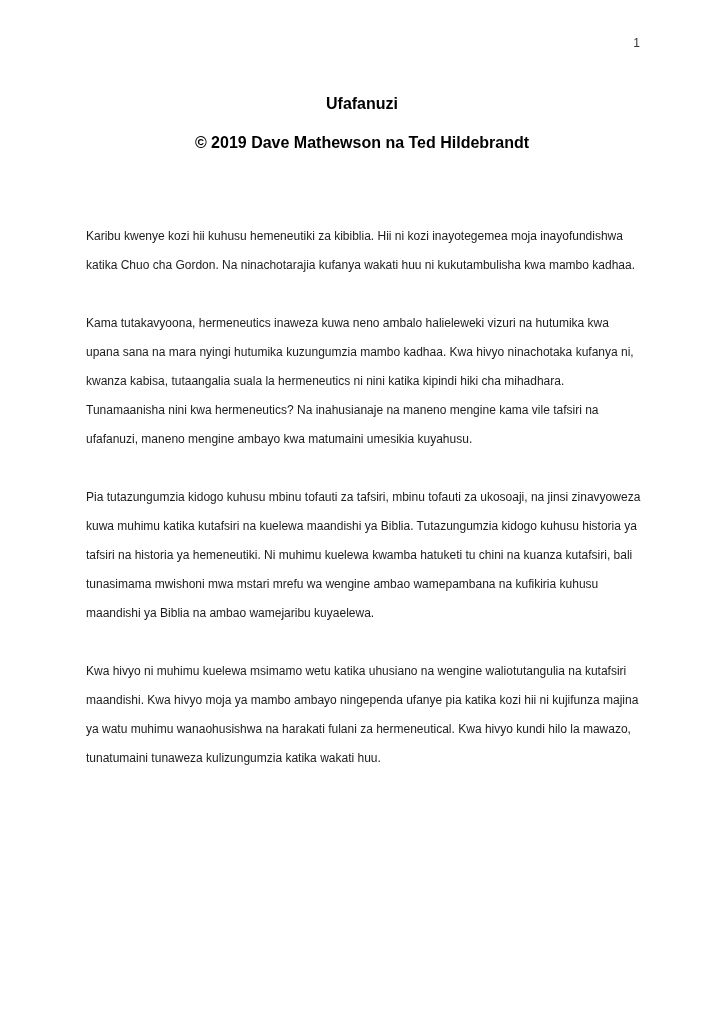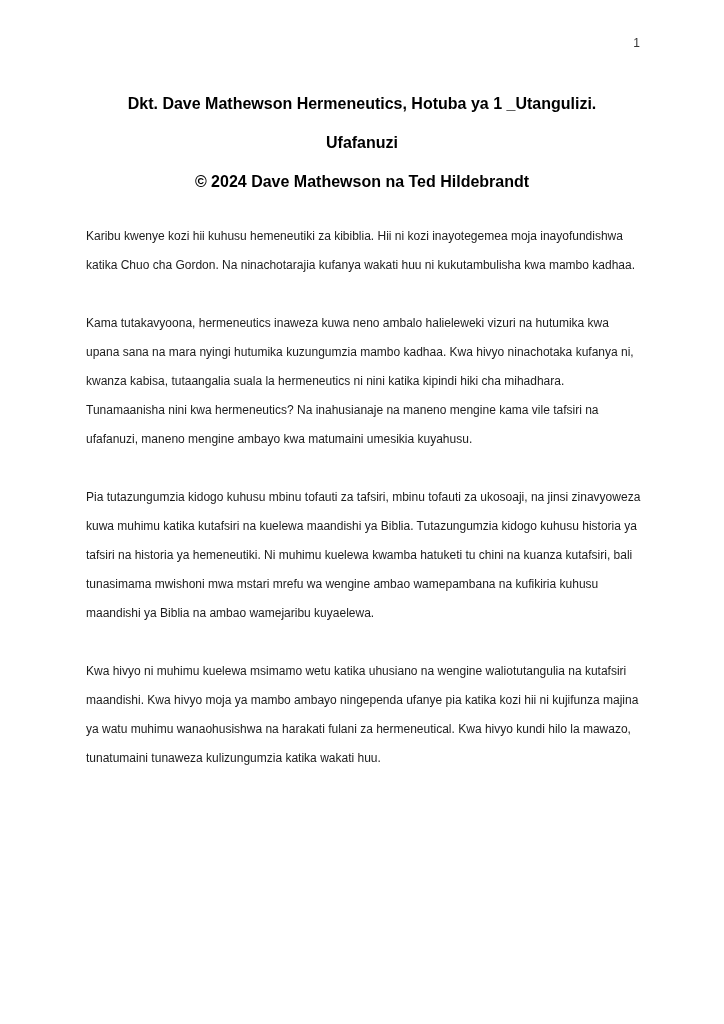--- a/index.html
+++ b/index.html
@@ -53,23 +53,22 @@
   }
 </style>
 </head>
 <body>
 
 <div class="page">
 
   <div class="page-number">1</div>
 
   <div class="title-block">
-    <h1 class="title-line">Dkt. Dave Mathewson Hermeneutics, Hotuba ya 1 _Utangulizi.</h1>
     <h2 class="title-line">Ufafanuzi</h2>
-    <h3 class="title-line">© 2024 Dave Mathewson na Ted Hildebrandt</h3>
+    <h3 class="title-line">© 2019 Dave Mathewson na Ted Hildebrandt</h3>
   </div>
 
   <div class="body-text">
     <p>Karibu kwenye kozi hii kuhusu hemeneutiki za kibiblia. Hii ni kozi inayotegemea moja inayofundishwa katika Chuo cha Gordon. Na ninachotarajia kufanya wakati huu ni kukutambulisha kwa mambo kadhaa.</p>
     <p>Kama tutakavyoona, hermeneutics inaweza kuwa neno ambalo halieleweki vizuri na hutumika kwa upana sana na mara nyingi hutumika kuzungumzia mambo kadhaa. Kwa hivyo ninachotaka kufanya ni, kwanza kabisa, tutaangalia suala la hermeneutics ni nini katika kipindi hiki cha mihadhara. Tunamaanisha nini kwa hermeneutics? Na inahusianaje na maneno mengine kama vile tafsiri na ufafanuzi, maneno mengine ambayo kwa matumaini umesikia kuyahusu.</p>
     <p>Pia tutazungumzia kidogo kuhusu mbinu tofauti za tafsiri, mbinu tofauti za ukosoaji, na jinsi zinavyoweza kuwa muhimu katika kutafsiri na kuelewa maandishi ya Biblia. Tutazungumzia kidogo kuhusu historia ya tafsiri na historia ya hemeneutiki. Ni muhimu kuelewa kwamba hatuketi tu chini na kuanza kutafsiri, bali tunasimama mwishoni mwa mstari mrefu wa wengine ambao wamepambana na kufikiria kuhusu maandishi ya Biblia na ambao wamejaribu kuyaelewa.</p>
     <p>Kwa hivyo ni muhimu kuelewa msimamo wetu katika uhusiano na wengine waliotutangulia na kutafsiri maandishi. Kwa hivyo moja ya mambo ambayo ningependa ufanye pia katika kozi hii ni kujifunza majina ya watu muhimu wanaohusishwa na harakati fulani za hermeneutical. Kwa hivyo kundi hilo la mawazo, tunatumaini tunaweza kulizungumzia katika wakati huu.</p>
   </div>
 
 </div>

